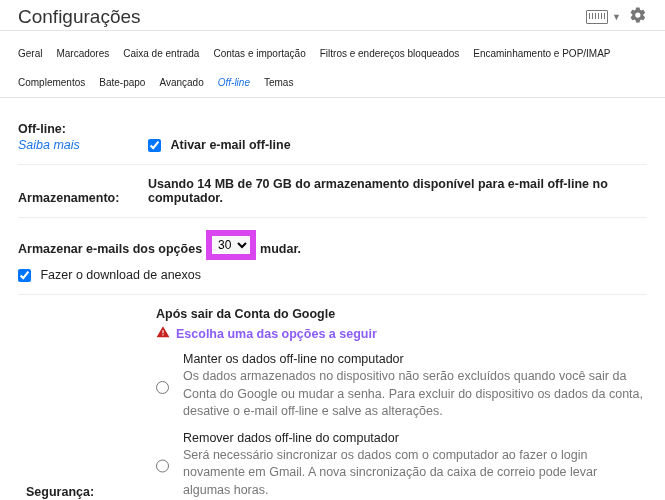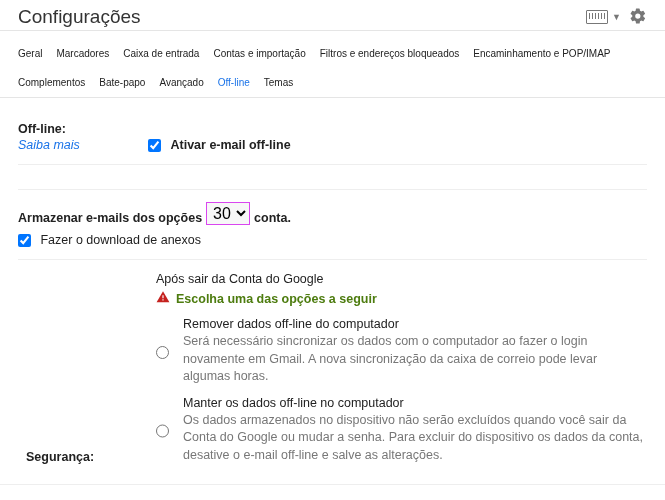--- a/index.html
+++ b/index.html
@@ -5,21 +5,21 @@
   * { box-sizing: border-box; margin: 0; padding: 0; }
   body {
     font-family: Arial, sans-serif;
     font-size: 13px;
     color: #222;
     width: 665px;
     background: #fff;
   }
   .header {
     display: flex;
-    align-items: center;
+    align-items: flex-start;
     justify-content: space-between;
     padding: 6px 18px 2px 18px;
     border-bottom: 1px solid #e5e5e5;
   }
   .header h1 {
     font-size: 19px;
     font-weight: normal;
     color: #333;
   }
   .header-icons {
@@ -47,21 +47,21 @@
     line-height: 2.1;
   }
   .tab {
     display: inline-block;
     margin-right: 14px;
     color: #222;
     font-size: 10px;
     cursor: pointer;
     padding-bottom: 4px;
   }
-  .tab.active { color: #1a73e8; }
+  .tab.active { color: #1a73e8; font-style: italic; }
   .content { padding: 12px 18px 8px 18px; }
   .row {
     display: flex;
     align-items: flex-end;
     padding: 12px 0;
     border-bottom: 1px solid #eee;
   }
   .row:last-of-type { border-bottom: none; margin-left: 8px; }
   .label-col {
     flex: 0 0 130px;
@@ -76,30 +76,30 @@
     margin-top: 2px;
     cursor: pointer;
     font-style: italic;
   }
   .value-col { flex: 1; font-size: 12.5px; }
   .value-col b { font-weight: bold; margin-top: 8px; }
   .cb, .rd { margin-right: 6px; vertical-align: middle; }
   .opt-line { margin-top: 8px; }
   .sync-line { display: flex; align-items: center; gap: 4px; flex-wrap: wrap; }
   .sel {
-    border: 1px solid #d946ef;
-    font-size: 16px;
+    border: 6px solid #d946ef;
+    font-size: 12px;
     padding: 1px 2px;
     background: #f7f7f7;
   }
-  .sec-title { font-weight: normal; }
+  .sec-title { font-weight: bold; }
   .warn-line {
     display: flex; align-items: center; gap: 6px;
     margin-top: 4px;
-    color: #4d7c0f;
+    color: #8b5cf6;
     font-weight: bold;
   }
   .warn-icon svg { width: 14px; height: 14px; }
   .radio-block { display: flex; gap: 8px; margin-top: 10px; }
   .radio-block input { margin-top: 2px; flex-shrink: 0; }
   .radio-body { }
   .radio-title { color: #222; }
   .radio-desc { color: #777; margin-top: 2px; line-height: 1.4; }
   .actions {
     text-align: center;
@@ -134,30 +134,36 @@
     </div>
     <div class="value-col">
       <label>
         <input type="checkbox" class="cb" checked="" style="">
         <b>Ativar e-mail off-line</b>
       </label>
     </div>
   </div>
 
   <div class="row">
+    <div class="label-col">
+      <span>Armazenamento:</span>
+    </div>
+    <div class="value-col">
+      <b>Usando 14 MB de 70 GB do armazenamento disponível para e-mail off-line no computador.</b>
+    </div>
   </div>
 
   <div class="row">
     <div class="value-col">
       <div class="sync-line">
         <b>Armazenar e-mails dos opções</b>
         <select class="sel">
           <option>30</option>
         </select>
-        <b>conta.</b>
+        <b>mudar.</b>
       </div>
       <div class="opt-line">
         <label>
           <input type="checkbox" class="cb" checked="" style="">
           <span>Fazer o download de anexos</span>
         </label>
       </div>
     </div>
   </div>
 
@@ -173,30 +179,30 @@
               <path fill="#c5221f" d="M1 21h22L12 2 1 21z"></path>
               <path fill="#fff" d="M11 16h2v2h-2zm0-7h2v5h-2z"></path>
             </svg>
         </span>
         <span>Escolha uma das opções a seguir</span>
       </div>
 
       <div class="radio-block">
         <input type="radio" name="sec" class="rd" style="">
         <div class="radio-body">
-          <div class="radio-title">Remover dados off-line do computador</div>
-          <div class="radio-desc">Será necessário sincronizar os dados com o computador ao fazer o login novamente em Gmail. A nova sincronização da caixa de correio pode levar algumas horas.</div>
+          <div class="radio-title">Manter os dados off-line no computador</div>
+          <div class="radio-desc">Os dados armazenados no dispositivo não serão excluídos quando você sair da Conta do Google ou mudar a senha. Para excluir do dispositivo os dados da conta, desative o e-mail off-line e salve as alterações.</div>
         </div>
       </div>
 
       <div class="radio-block">
         <input type="radio" name="sec" class="rd" style="">
         <div class="radio-body">
-          <div class="radio-title">Manter os dados off-line no computador</div>
-          <div class="radio-desc">Os dados armazenados no dispositivo não serão excluídos quando você sair da Conta do Google ou mudar a senha. Para excluir do dispositivo os dados da conta, desative o e-mail off-line e salve as alterações.</div>
+          <div class="radio-title">Remover dados off-line do computador</div>
+          <div class="radio-desc">Será necessário sincronizar os dados com o computador ao fazer o login novamente em Gmail. A nova sincronização da caixa de correio pode levar algumas horas.</div>
         </div>
       </div>
     </div>
   </div>
 
 </div>
 
 <div class="actions">
   
   

